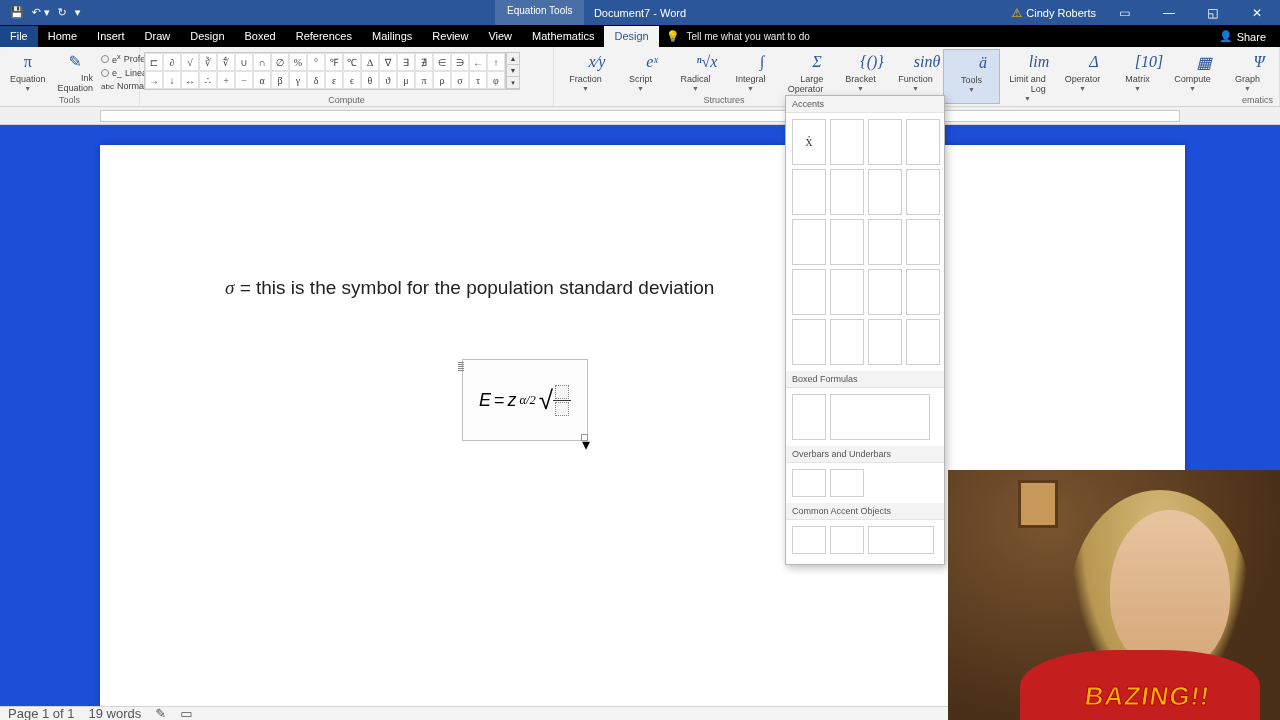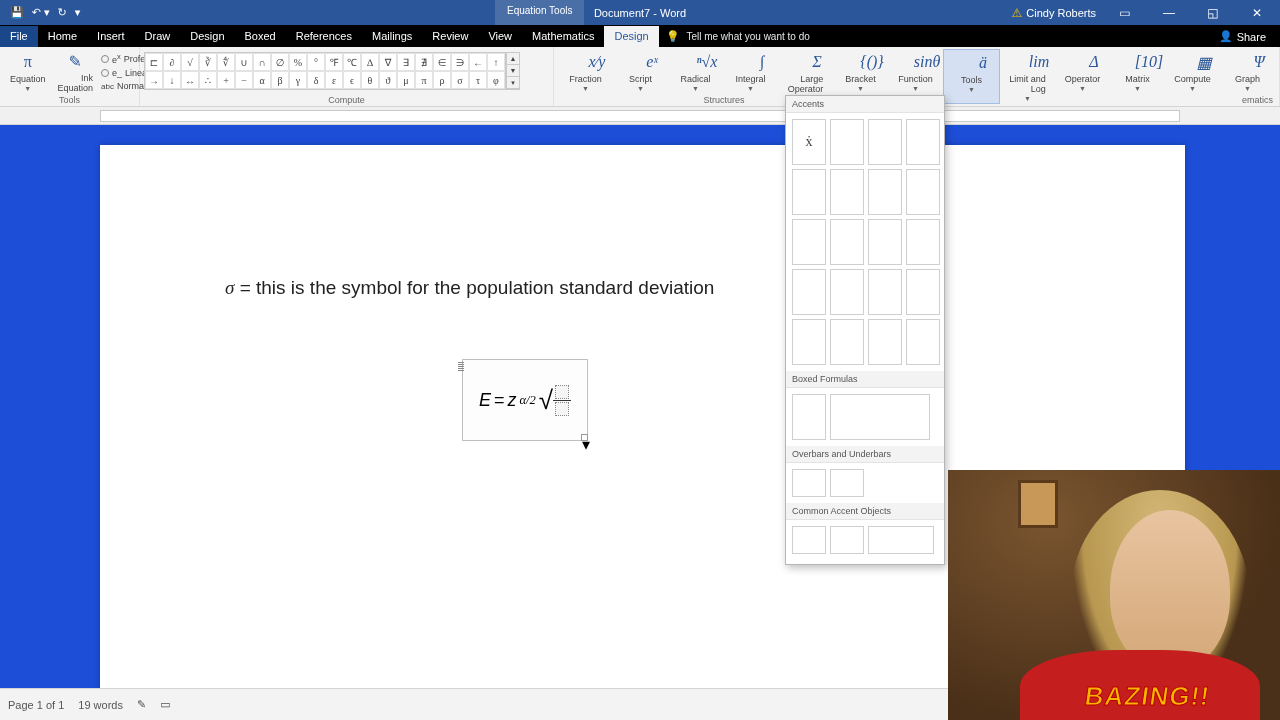--- a/index.html
+++ b/index.html
@@ -75,21 +75,21 @@
 .accpanel { position:absolute; left:785px; top:95px; width:160px; background:#fff; border:1px solid #b5b5b5; box-shadow:2px 3px 8px rgba(0,0,0,.25); font-size:10px; color:#444; z-index:50; padding-bottom:4px;}
 .accpanel .sect { padding:3px 6px; background:#f3f3f3; border-bottom:1px solid #e3e3e3; color:#555; font-size:9px;}
 .accgrid { display:grid; grid-template-columns:repeat(4,34px); gap:4px; padding:6px; }
 .accgrid.two { grid-template-columns:34px 100px; }
 .accgrid.onetwo { grid-template-columns:34px 34px; }
 .accgrid.three { grid-template-columns:34px 34px 66px;}
 .accgrid .ac { height:46px; border:1px solid #cfcfcf; background:#fff; cursor:pointer; display:flex; align-items:center; justify-content:center; font-family:"Cambria Math",serif; font-size:14px;}
 .accgrid .ac.short { height:28px;}
 
 
-.status { position:absolute; bottom:0; left:0; right:0; height:32px; background:#f3f3f3; border-top:1px solid #d4d4d4; font-size:11px; color:#555; display:flex; align-items:center; gap:14px; padding:0 8px;}
+.status { position:absolute; bottom:0; left:0; right:0; height:14px; background:#f3f3f3; border-top:1px solid #d4d4d4; font-size:13px; color:#555; display:flex; align-items:center; gap:14px; padding:0 8px;}
 
 
 .webcam { position:absolute; right:0; bottom:0; width:332px; height:250px; background:linear-gradient(135deg,#3a2a1a,#6b4a2a); z-index:100; overflow:hidden;}
 .webcam .wall { position:absolute; inset:0; background:radial-gradient(ellipse at 30% 20%, #7a5530 0%, #4a3018 70%);}
 .webcam .frame1 { position:absolute; left:70px; top:10px; width:40px; height:48px; background:#c89858; border:3px solid #5a3a1a;}
 .webcam .face { position:absolute; right:50px; top:40px; width:120px; height:160px; border-radius:50% 50% 45% 45%; background:linear-gradient(#e8c4a0,#d4a878);}
 .webcam .hair { position:absolute; right:30px; top:20px; width:180px; height:220px; background:radial-gradient(ellipse at 50% 20%,#d4b878,#b89850 60%,transparent 70%); border-radius:50%;}
 .webcam .shirt { position:absolute; right:20px; bottom:-20px; width:240px; height:90px; background:#c41e1e; border-radius:40% 40% 0 0;}
 .webcam .logo { position:absolute; right:70px; bottom:8px; font-family:Impact,sans-serif; font-size:26px; color:#f7b500; -webkit-text-stroke:1px #b00; transform:skewX(-8deg); font-weight:bold; letter-spacing:1px;}
 </style>

